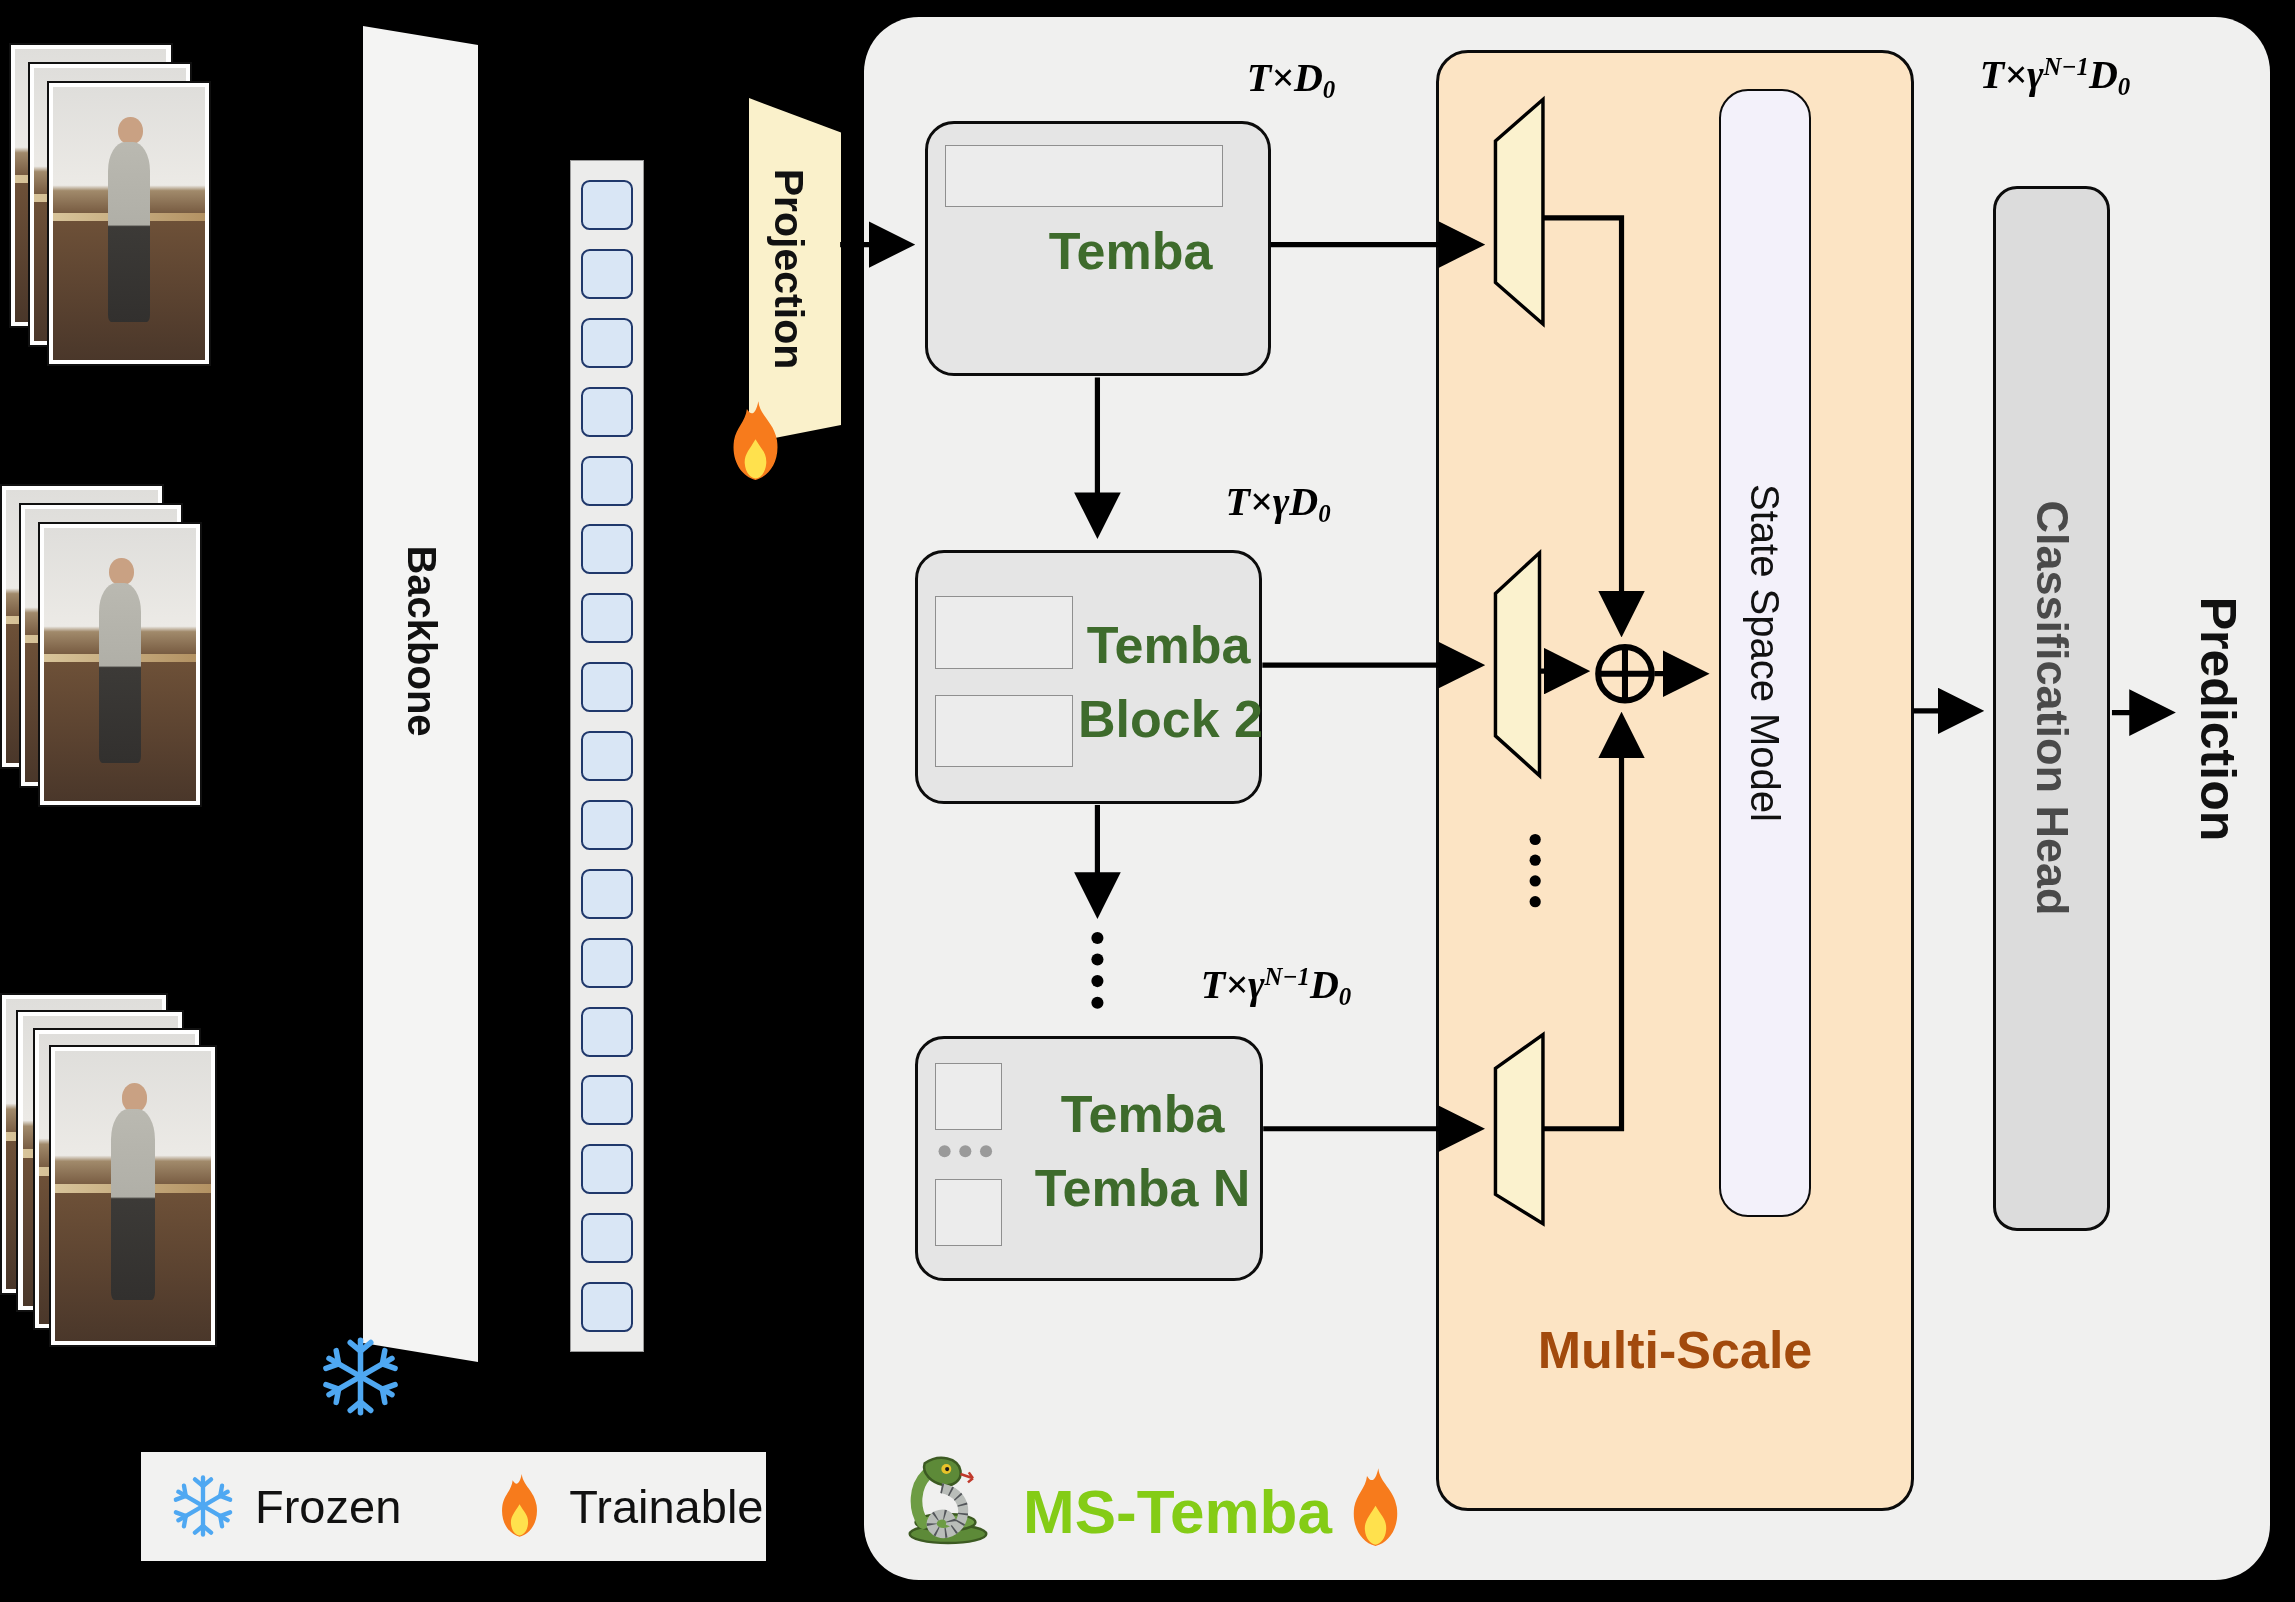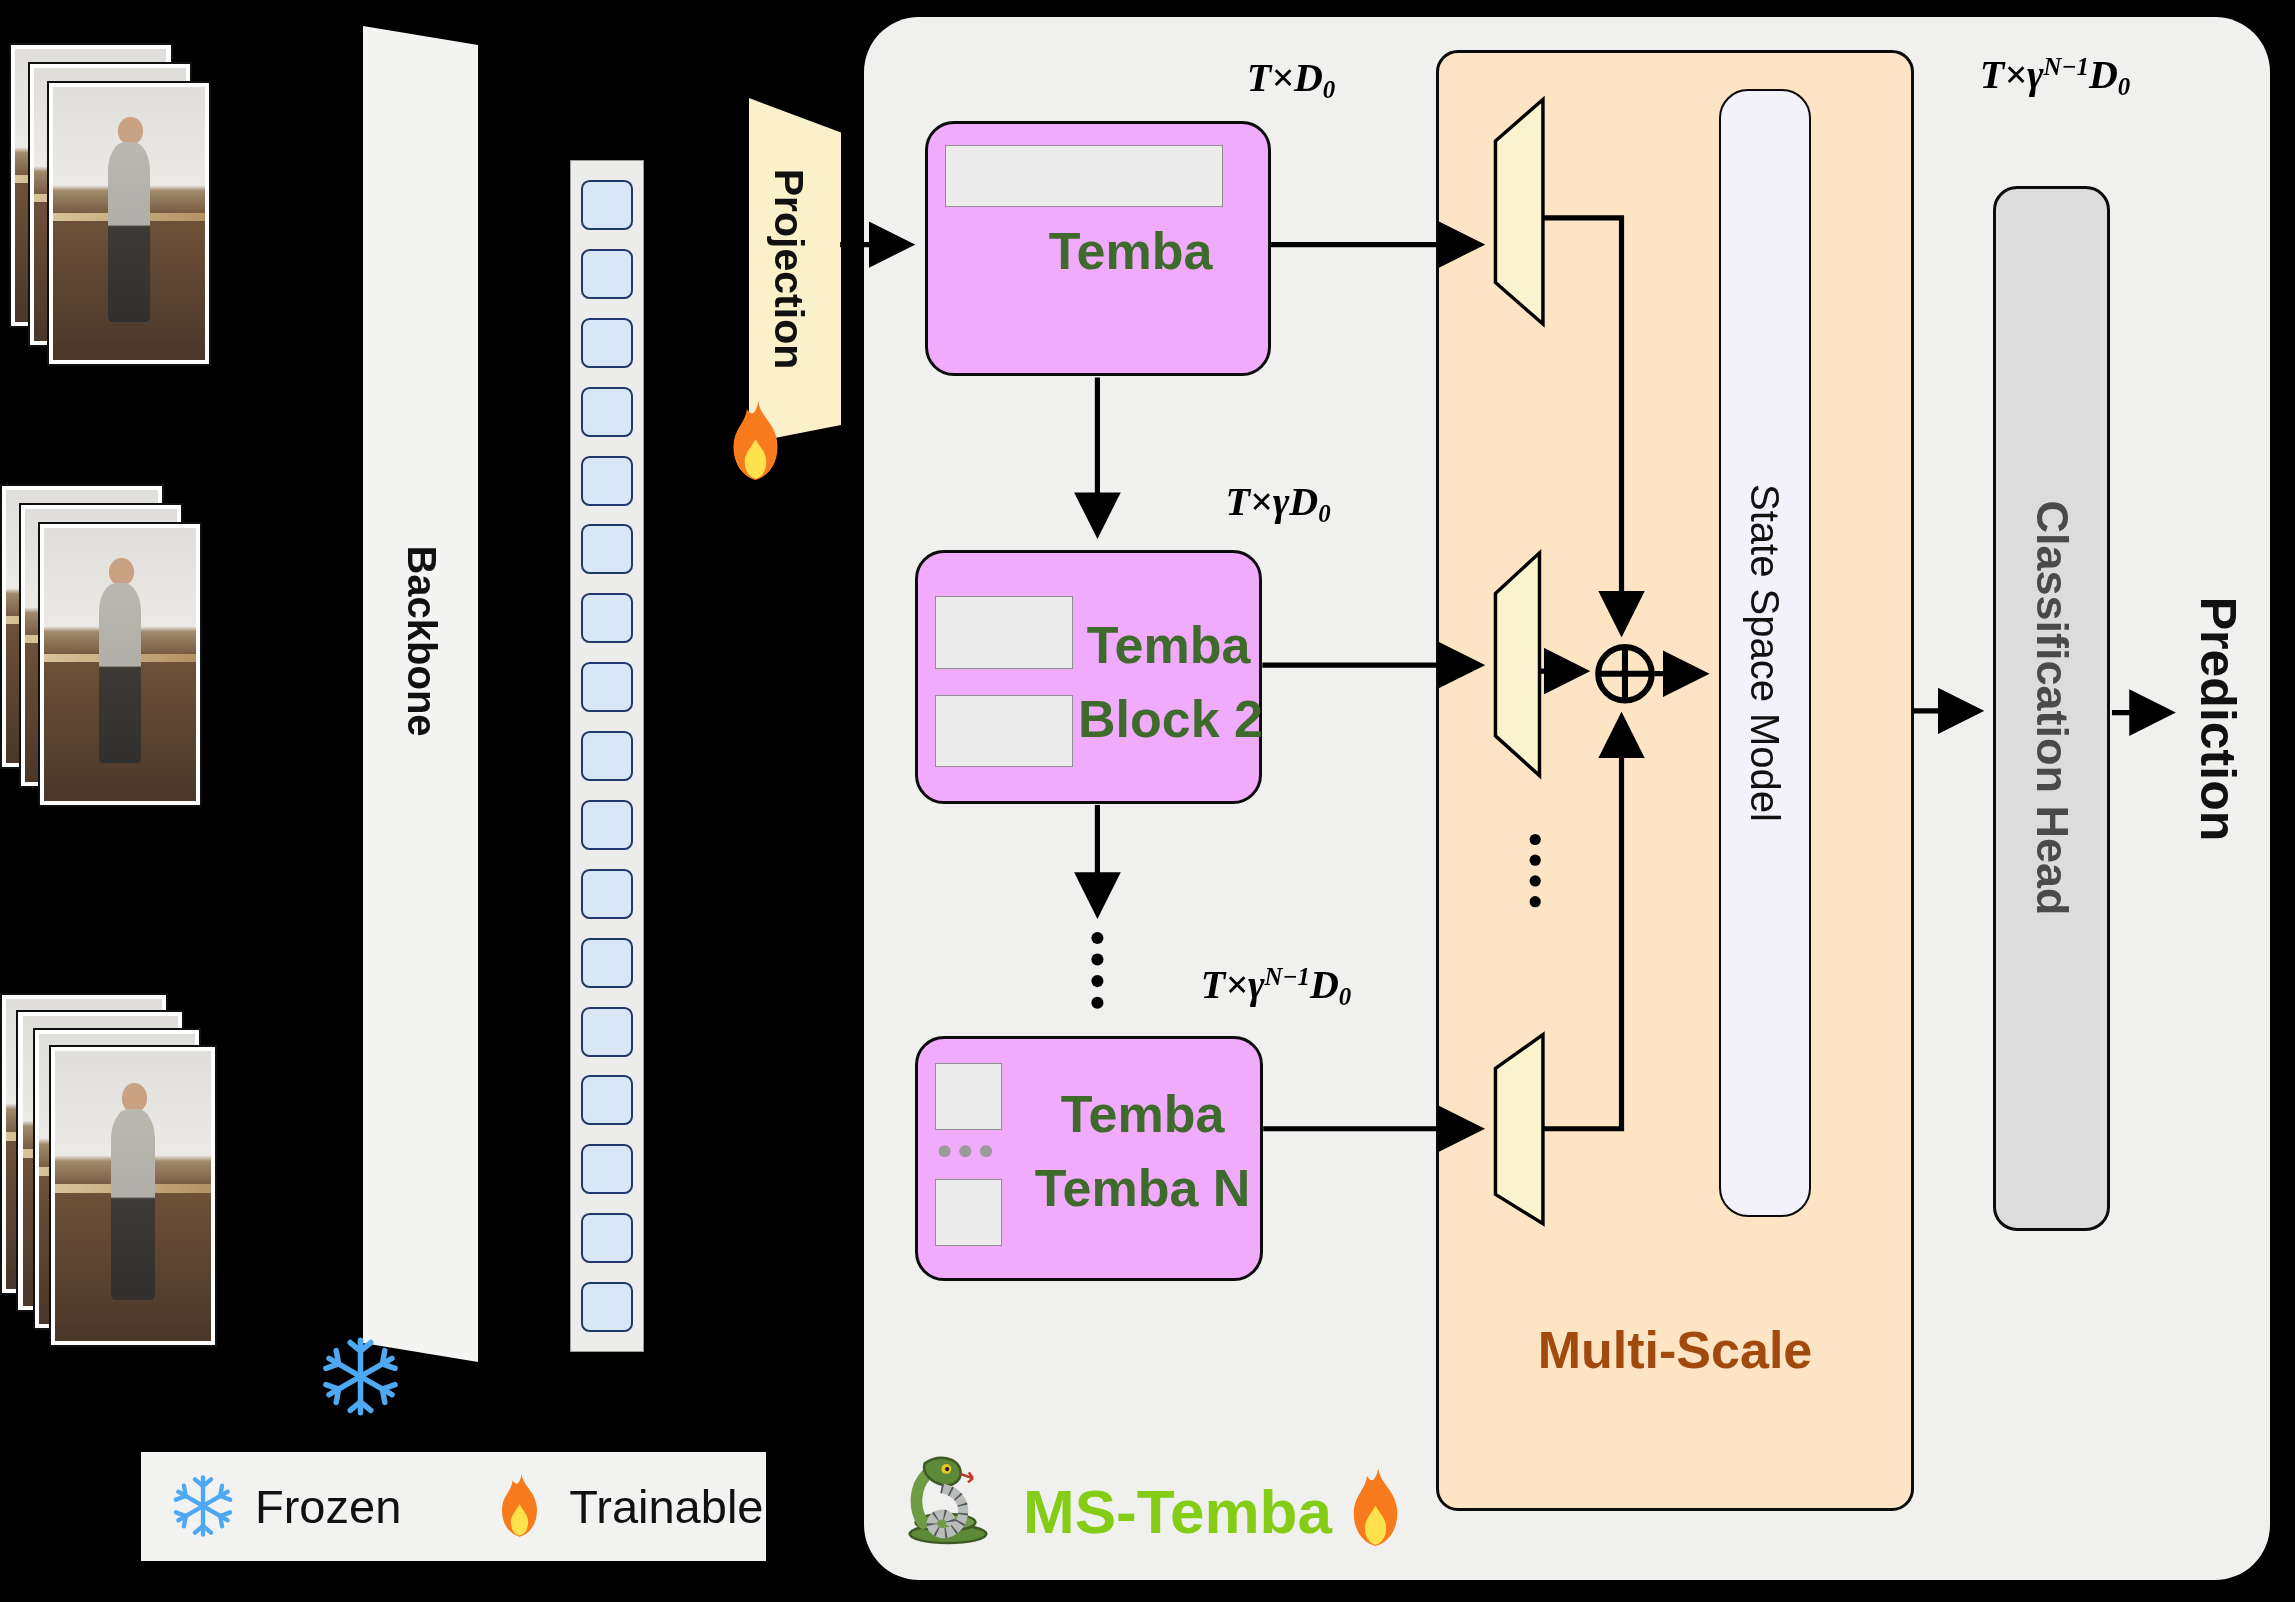--- a/index.html
+++ b/index.html
@@ -24,31 +24,31 @@
 
   .token-strip{position:absolute;left:570px;top:160px;width:74px;height:1192px;background:#ececeb;
          border:1.7px solid #9a9a9a;box-sizing:border-box;display:flex;flex-direction:column;
          align-items:center;justify-content:space-between;padding:19px 0;}
   .token{width:52px;height:50px;background:#d9e6f5;border:2.6px solid #20386b;border-radius:8.6px;
          box-sizing:border-box;flex:none;}
 
   .container-box{position:absolute;left:864px;top:17.3px;width:1406px;height:1563px;
          background:#f0f0ef;border-radius:55px;}
 
-  .green{position:absolute;background:#f0abfc;border:3.5px solid #0c0c0c;border-radius:29px;box-sizing:border-box;}
+  .green{position:absolute;background:#e5e5e5;border:3.5px solid #0c0c0c;border-radius:29px;box-sizing:border-box;}
   .gbar{position:absolute;background:#ececec;border:1.7px solid #8f8f8f;box-sizing:border-box;}
   .gtext{position:absolute;font-weight:bold;font-size:52px;color:#3E6B2C;text-align:center;line-height:74px;white-space:nowrap;}
 
   .dim{position:absolute;transform:translate(-50%,-50%);font-family:"Liberation Serif",serif;
        font-style:italic;font-weight:700;font-size:40px;color:#000;white-space:nowrap;}
   .dim sub{font-size:0.62em;vertical-align:-0.3em;}
   .dim sup{font-size:0.62em;vertical-align:0.5em;}
 
   .fuser{position:absolute;left:1436px;top:50px;width:478px;height:1461px;background:#FCE4C4;
-         border:3.5px solid #0b0b0b;border-radius:22px;box-sizing:border-box;}
+         border:3.5px solid #0b0b0b;border-radius:32px;box-sizing:border-box;}
   .fuser-title{position:absolute;left:0;bottom:121px;width:100%;text-align:center;
          font-weight:bold;font-size:52px;line-height:73px;color:#A24A0D;}
 
   .ssm{position:absolute;left:1719px;top:89px;width:92px;height:1128px;background:#F3F1FA;
        border:2.6px solid #0b0b0b;border-radius:29px;box-sizing:border-box;}
   .chead{position:absolute;left:1993px;top:186px;width:117px;height:1045px;background:#dcdcdc;
        border:3.5px solid #0b0b0b;border-radius:24px;box-sizing:border-box;}
 
   .legend{position:absolute;left:141px;top:1452px;width:625px;height:109px;background:#f2f2f1;
        display:flex;align-items:center;gap:21px;padding:0 0 1px 31px;box-sizing:border-box;

